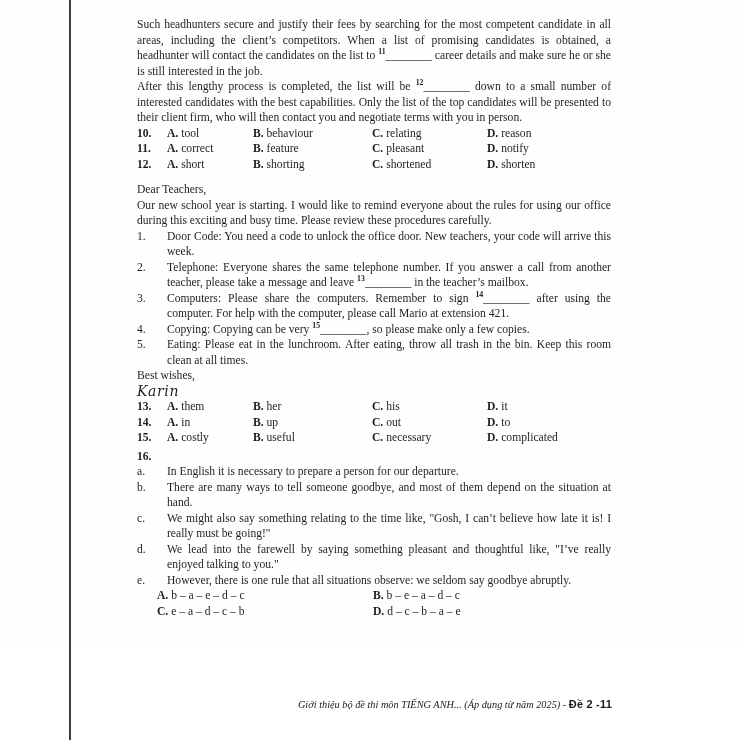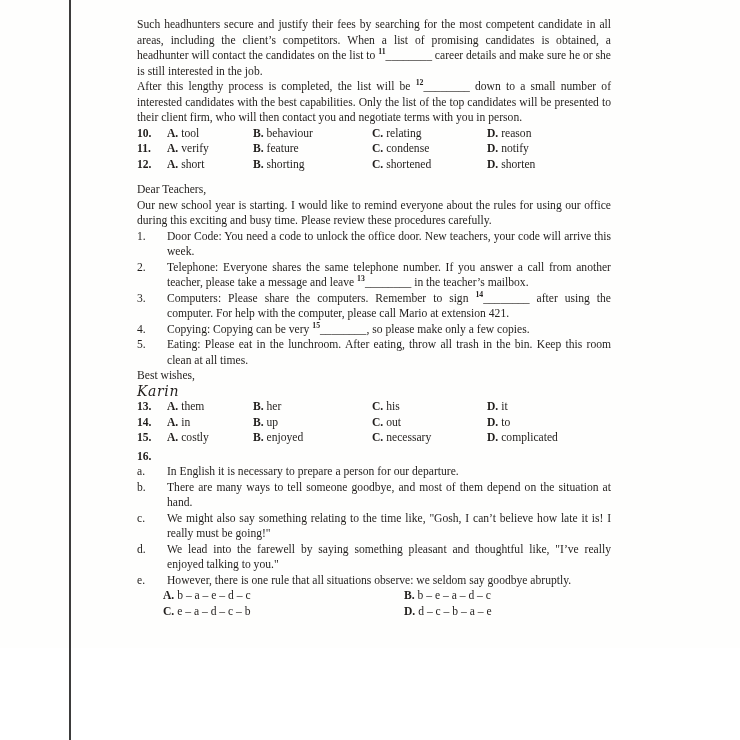--- a/index.html
+++ b/index.html
@@ -30,21 +30,21 @@
   .opt b { font-weight:bold; }
   .li { display:grid; grid-template-columns:30px auto; }
   .gap10 { height:10px; }
   .gap3 { height:3px; }
   .script {
     font-family:"DejaVu Serif", serif; font-style:italic;
     font-size:14px; letter-spacing:0.6px;
   }
   .instr { font-weight:bold; font-style:italic; }
   .bold { font-weight:bold; }
-  .ansgrid { display:grid; grid-template-columns:216px auto; margin-left:26px;gap:25px; }
+  .ansgrid { display:grid; grid-template-columns:216px auto; margin-left:20px; }
   .footer {
     position:absolute; top:698px; right:128px;
     font-size:10.3px; white-space:nowrap; color:#1c1a19;
   }
   .footer .fi { font-style:italic; }
   .footer .fb {
     font-family:"Liberation Sans", sans-serif; font-weight:bold;
     font-style:normal; font-size:11px; letter-spacing:0.2px;
   }
 </style>
@@ -61,23 +61,23 @@
 
     <div class="mcqrow">
       <span class="qnum">10.</span>
       <span class="opt"><b>A.</b> <span>tool</span></span>
       <span class="opt"><b>B.</b> <span>behaviour</span></span>
       <span class="opt"><b>C.</b> <span>relating</span></span>
       <span class="opt"><b>D.</b> <span>reason</span></span>
     </div>
     <div class="mcqrow">
       <span class="qnum">11.</span>
-      <span class="opt"><b>A.</b> <span>verify</span></span>
+      <span class="opt"><b>A.</b> <span>correct</span></span>
       <span class="opt"><b>B.</b> <span>feature</span></span>
-      <span class="opt"><b>C.</b> <span>condense</span></span>
+      <span class="opt"><b>C.</b> <span>pleasant</span></span>
       <span class="opt"><b>D.</b> <span>notify</span></span>
     </div>
     <div class="mcqrow">
       <span class="qnum">12.</span>
       <span class="opt"><b>A.</b> <span>short</span></span>
       <span class="opt"><b>B.</b> <span>shorting</span></span>
       <span class="opt"><b>C.</b> <span>shortened</span></span>
       <span class="opt"><b>D.</b> <span>shorten</span></span>
     </div>
 
@@ -120,21 +120,21 @@
     <div class="mcqrow">
       <span class="qnum">14.</span>
       <span class="opt"><b>A.</b> <span>in</span></span>
       <span class="opt"><b>B.</b> <span>up</span></span>
       <span class="opt"><b>C.</b> <span>out</span></span>
       <span class="opt"><b>D.</b> <span>to</span></span>
     </div>
     <div class="mcqrow">
       <span class="qnum">15.</span>
       <span class="opt"><b>A.</b> <span>costly</span></span>
-      <span class="opt"><b>B.</b> <span>enjoyed</span></span>
+      <span class="opt"><b>B.</b> <span>useful</span></span>
       <span class="opt"><b>C.</b> <span>necessary</span></span>
       <span class="opt"><b>D.</b> <span>complicated</span></span>
     </div>
 
     <div class="gap3"></div>
 
     <p class="bold">16.</p>
 
     <div class="li">
       <span>a.</span>
@@ -160,13 +160,16 @@
     <div class="ansgrid">
       <span class="opt"><b>A.</b> <span>b – a – e – d – c</span></span>
       <span class="opt"><b>B.</b> <span>b – e – a – d – c</span></span>
     </div>
     <div class="ansgrid">
       <span class="opt"><b>C.</b> <span>e – a – d – c – b</span></span>
       <span class="opt"><b>D.</b> <span>d – c – b – a – e</span></span>
     </div>
   </div>
 
+  <div class="footer">
+    <span class="fi">Giới thiệu bộ đề thi môn TIẾNG ANH... (Áp dụng từ năm 2025) - </span><span class="fb">Đề 2 -11</span>
+  </div>
 </div>
 
 </body></html>

